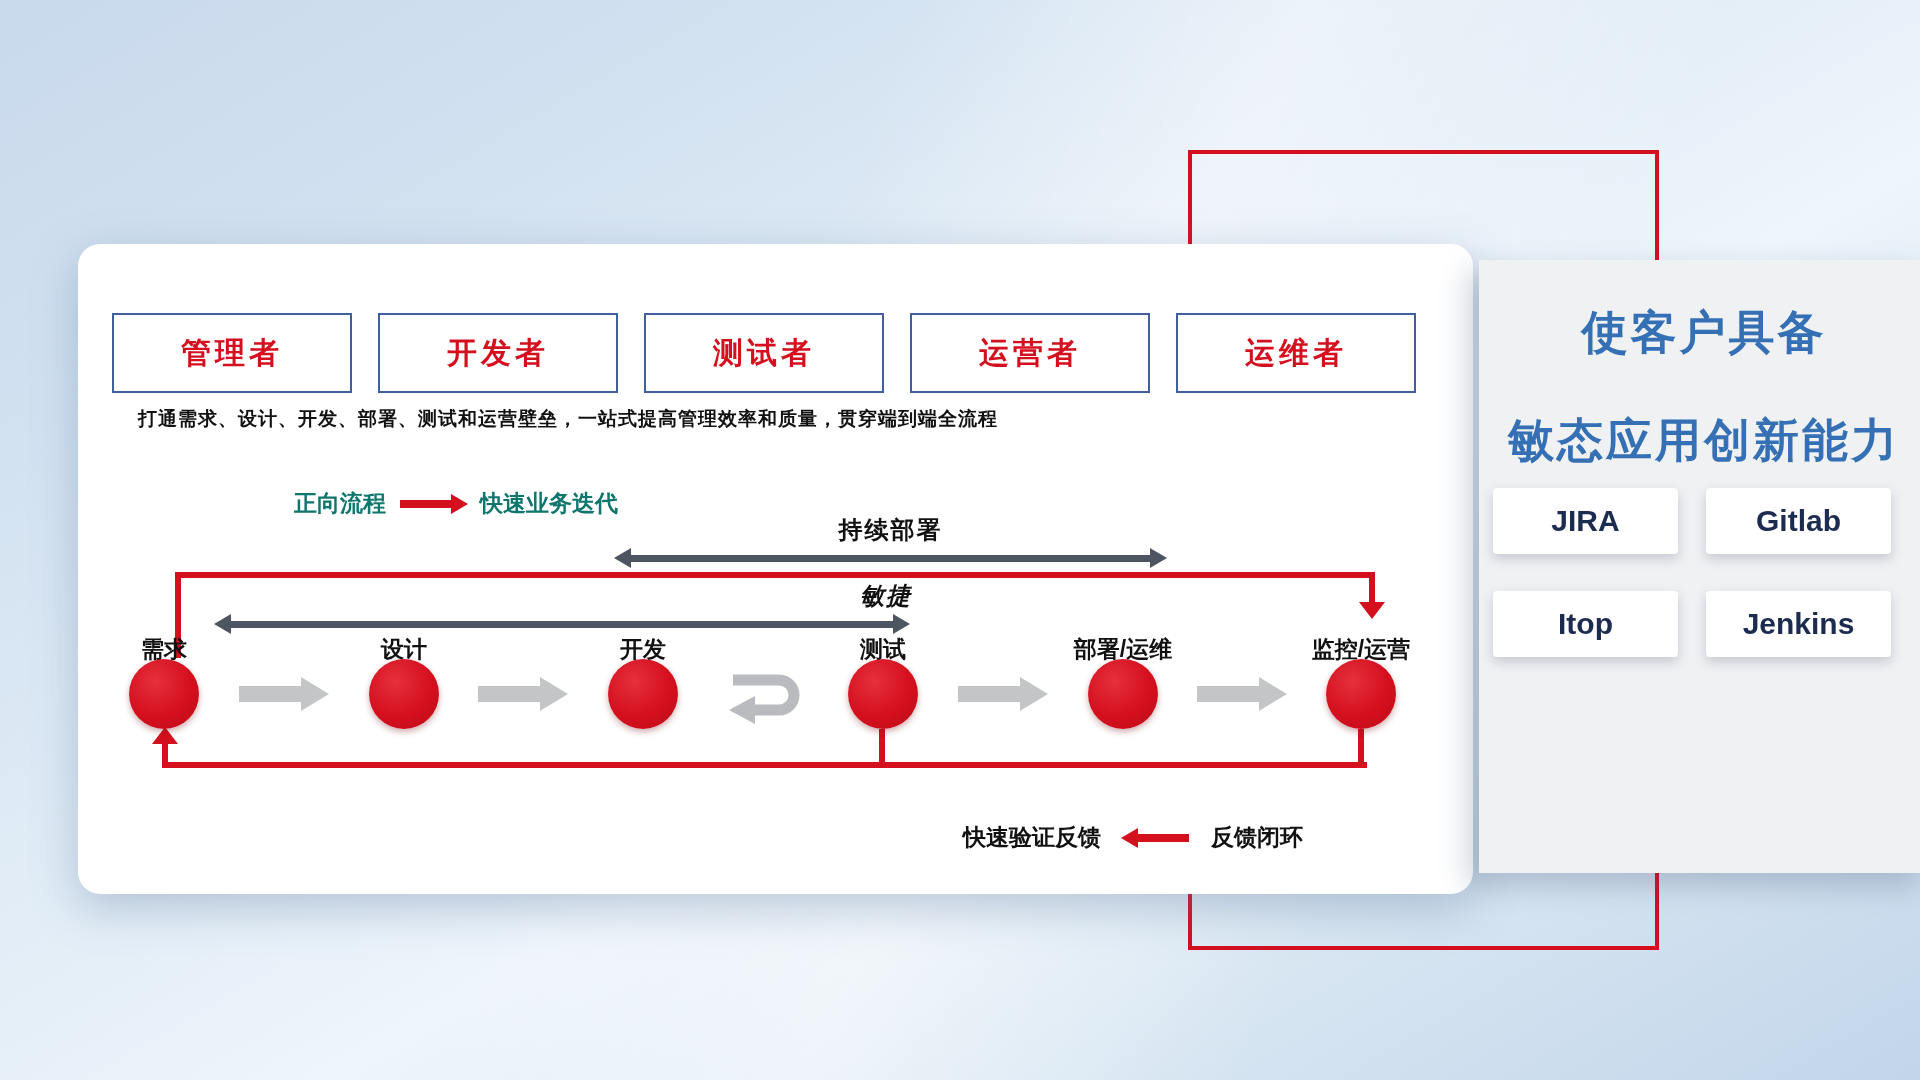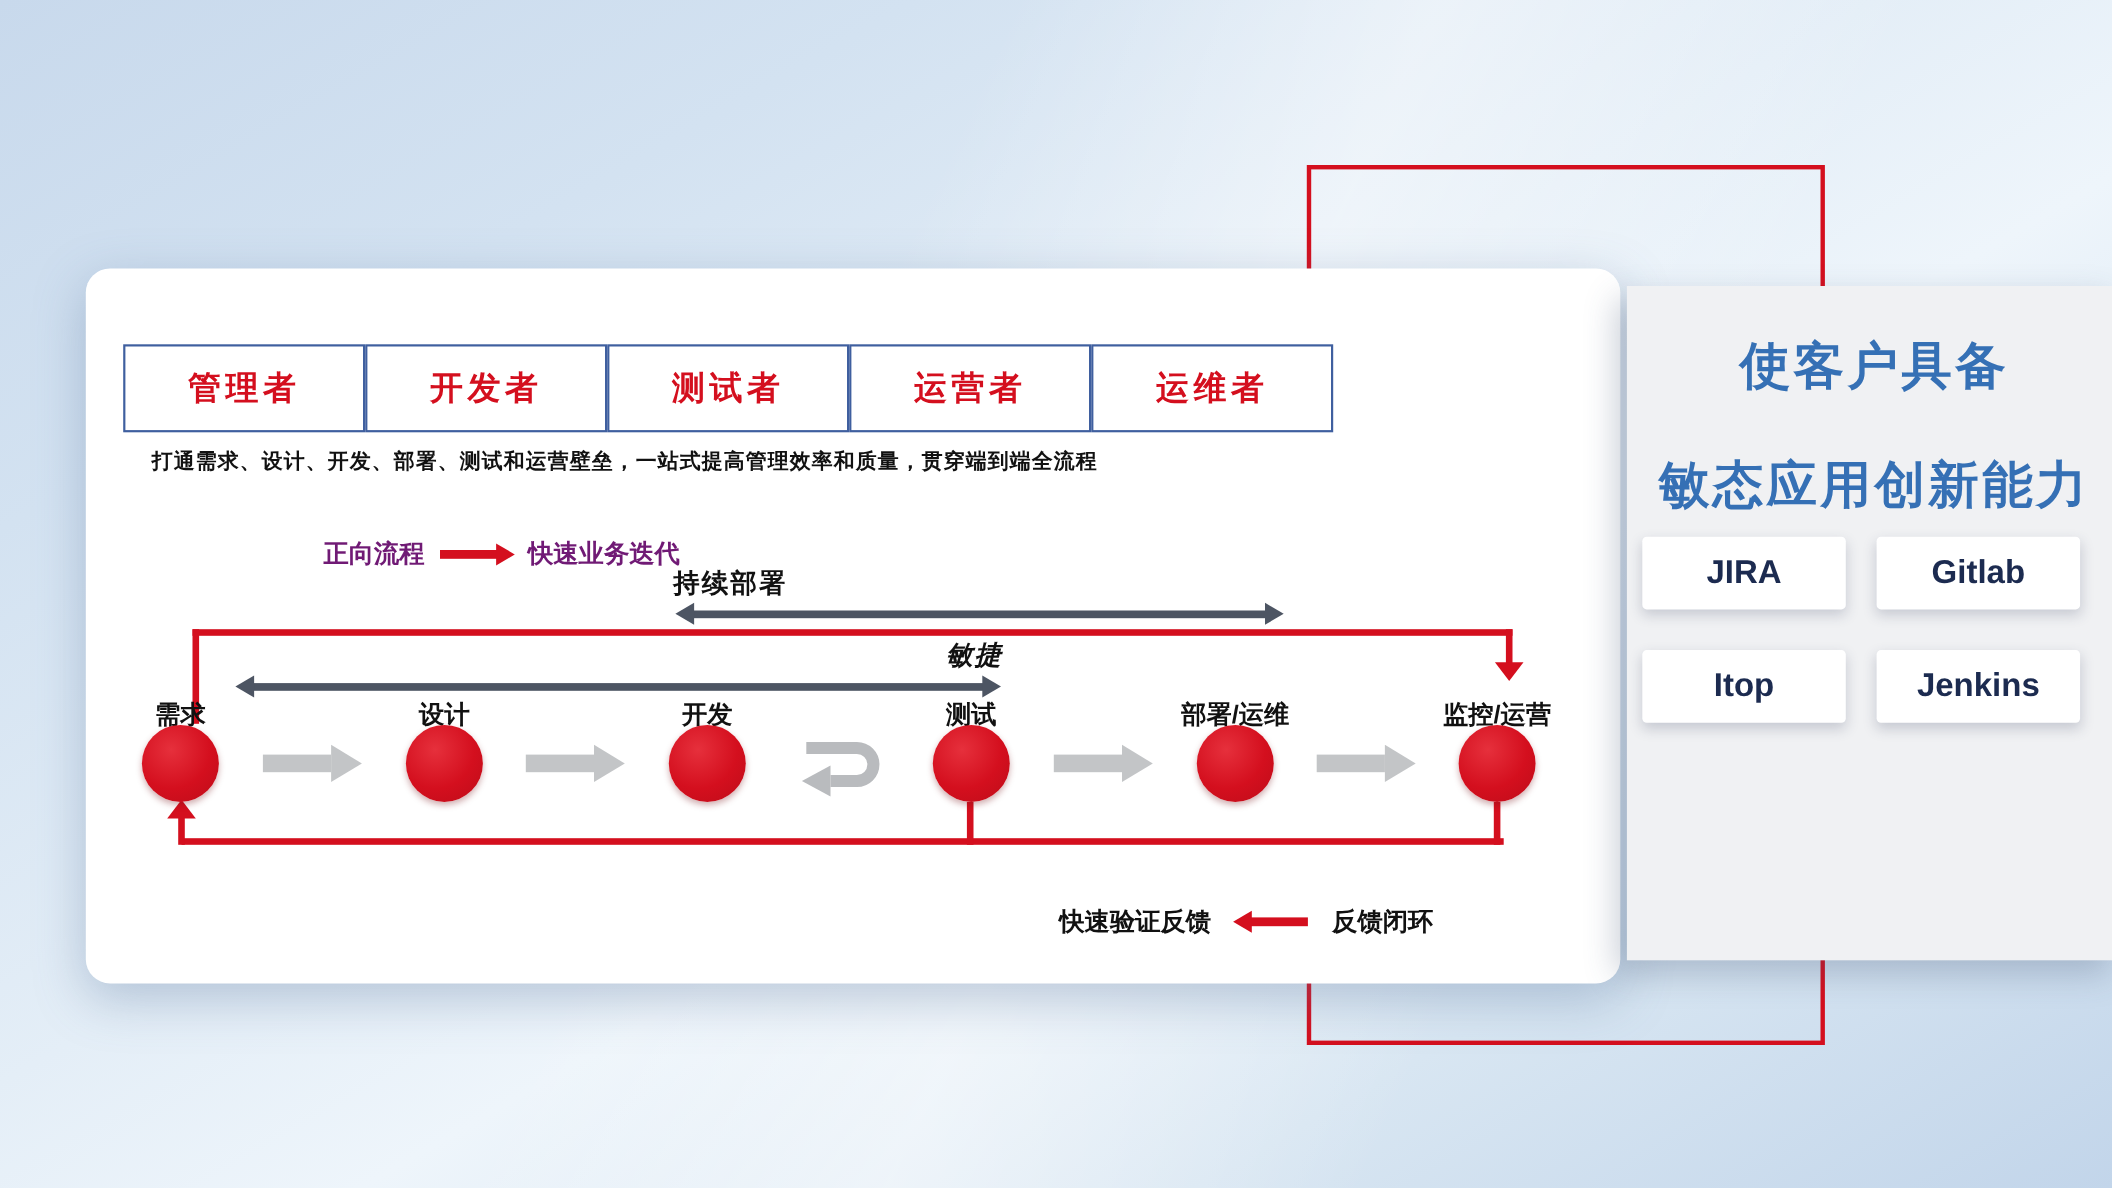--- a/index.html
+++ b/index.html
@@ -30,38 +30,38 @@
     position:absolute;left:1188px;top:150px;width:471px;height:800px;
     border:4px solid var(--accent-red);z-index:1;
   }
   
   .card{
     position:absolute;left:78px;top:244px;width:1395px;height:650px;
     background:#ffffff;border-radius:22px;z-index:2;
     box-shadow:0 14px 45px rgba(85,115,155,.35);
   }
   
-  .roles-row{position:absolute;left:34px;top:69px;width:1100px;display:flex;justify-content:space-between;text-align:center;}
+  .roles-row{position:absolute;left:34px;top:69px;width:1304px;display:flex;justify-content:space-between;text-align:center;}
   .role-box{
     width:240px;height:80px;border:2px solid var(--role-border);background:#fff;
     display:flex;align-items:center;justify-content:center;
     font-size:30px;font-weight:bold;color:var(--accent-red);letter-spacing:4px;
   }
   .description{
     position:absolute;left:60px;top:162px;font-size:19px;font-weight:bold;color:#111;
     letter-spacing:1px;white-space:nowrap;
   }
   
-  .legend-forward{position:absolute;left:216px;top:244px;display:flex;align-items:center;gap:14px;font-size:23px;font-weight:bold;color:#701a75;}
+  .legend-forward{position:absolute;left:216px;top:244px;display:flex;align-items:center;gap:14px;font-size:23px;font-weight:bold;color:#0f766e;}
   .arrow-right-red{position:relative;width:52px;height:8px;background:var(--accent-red);margin-right:14px;}
   .arrow-right-red::after{content:'';position:absolute;right:-16px;top:-6px;border-left:17px solid var(--accent-red);border-top:10px solid transparent;border-bottom:10px solid transparent;}
   .arrow-left-red{position:relative;width:52px;height:8px;background:var(--accent-red);margin-left:14px;}
   .arrow-left-red::before{content:'';position:absolute;left:-16px;top:-6px;border-right:17px solid var(--accent-red);border-top:10px solid transparent;border-bottom:10px solid transparent;}
   
-  .cd-span{position:absolute;left:534px;top:270px;width:557px;text-align:left;}
+  .cd-span{position:absolute;left:534px;top:270px;width:557px;text-align:center;}
   .agile-span{position:absolute;left:134px;top:336px;width:700px;text-align:right;font-style:italic;}
   .span-label{font-size:24px;font-weight:bold;color:#111;letter-spacing:2px;}
   .darrow{position:relative;height:7px;background:var(--dark-arrow);margin:9px 18px 0;}
   .darrow::before{content:'';position:absolute;left:-16px;top:-7px;border-right:17px solid var(--dark-arrow);border-top:10px solid transparent;border-bottom:10px solid transparent;}
   .darrow::after{content:'';position:absolute;right:-16px;top:-7px;border-left:17px solid var(--dark-arrow);border-top:10px solid transparent;border-bottom:10px solid transparent;}
   
   .rl{position:absolute;background:var(--accent-red);}
   .rl-top{left:97px;top:328px;width:1200px;height:6px;}
   .rl-left-up{left:97px;top:328px;width:6px;height:86px;}
   .rl-right-stub{left:1291px;top:328px;width:6px;height:32px;}

